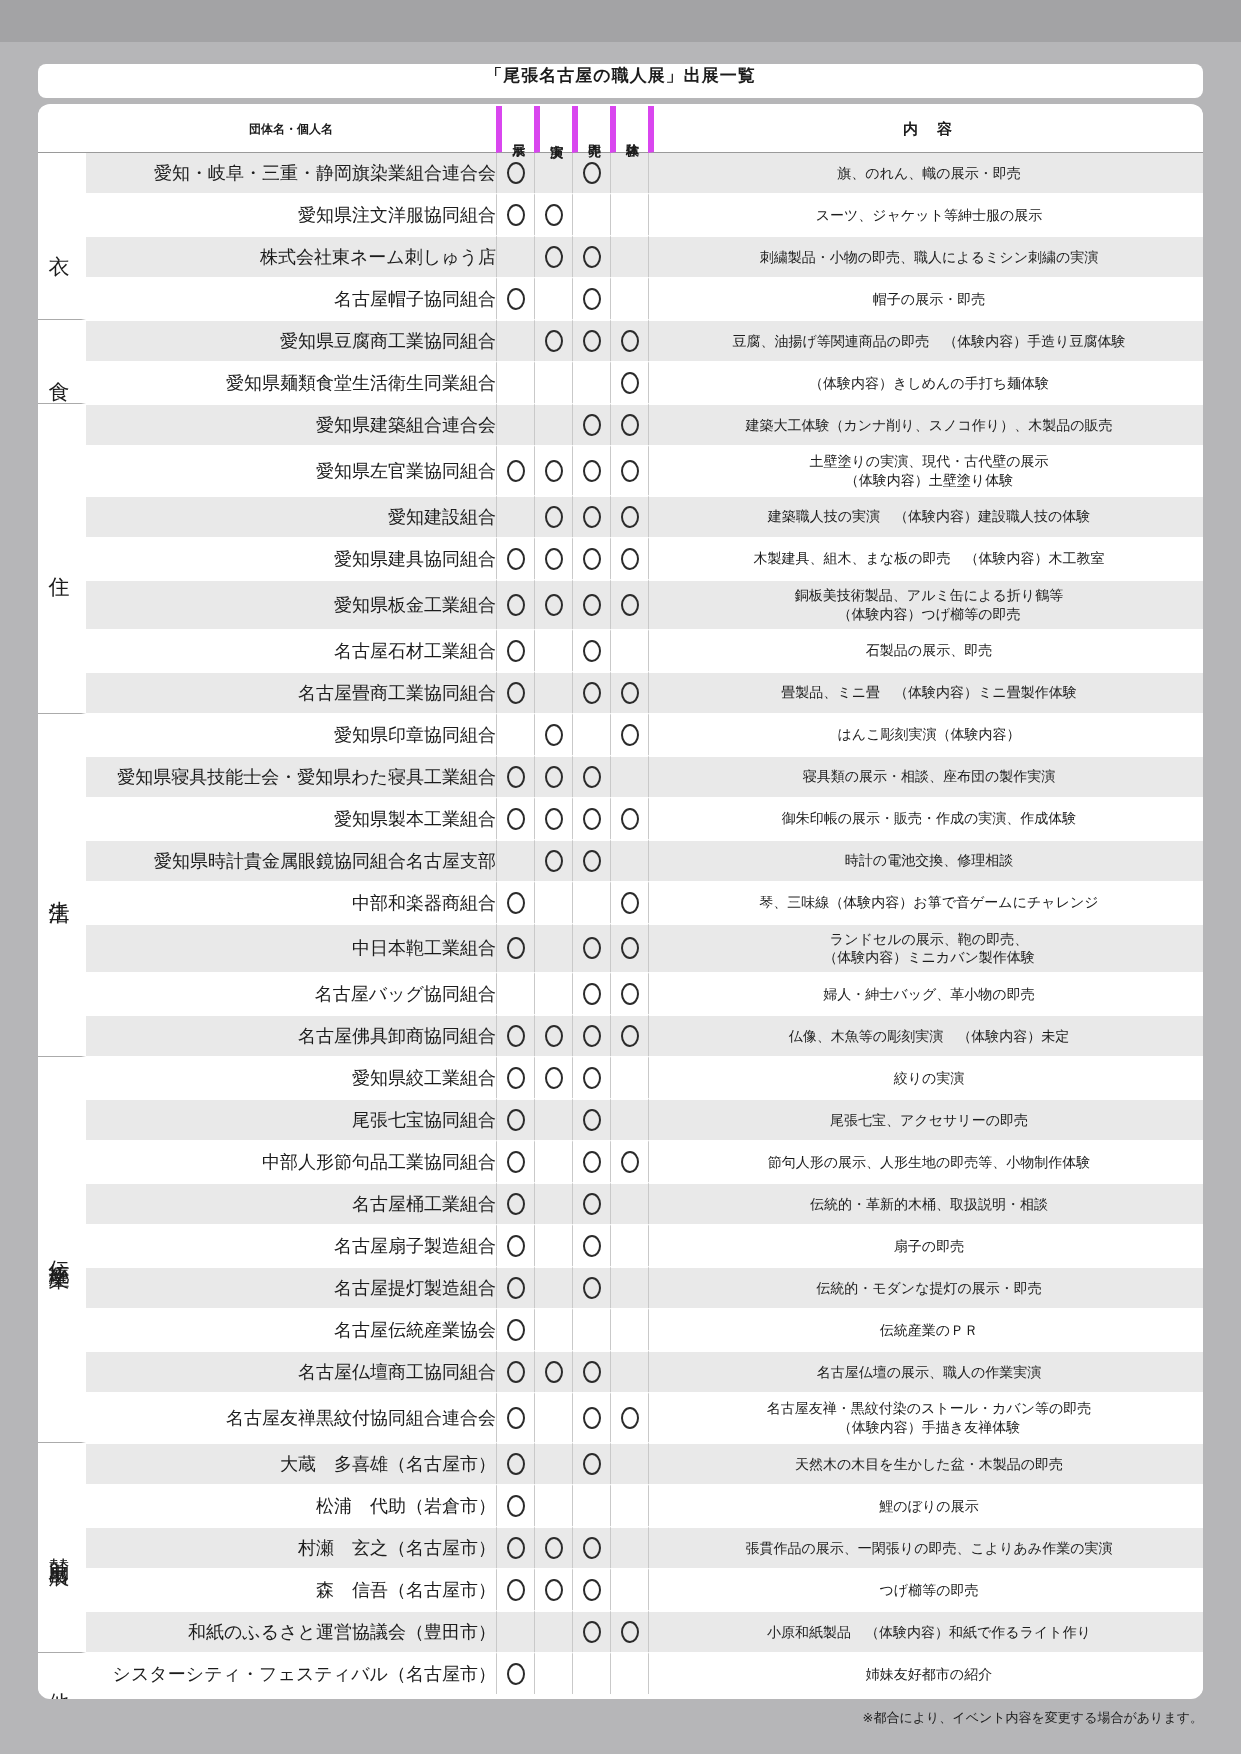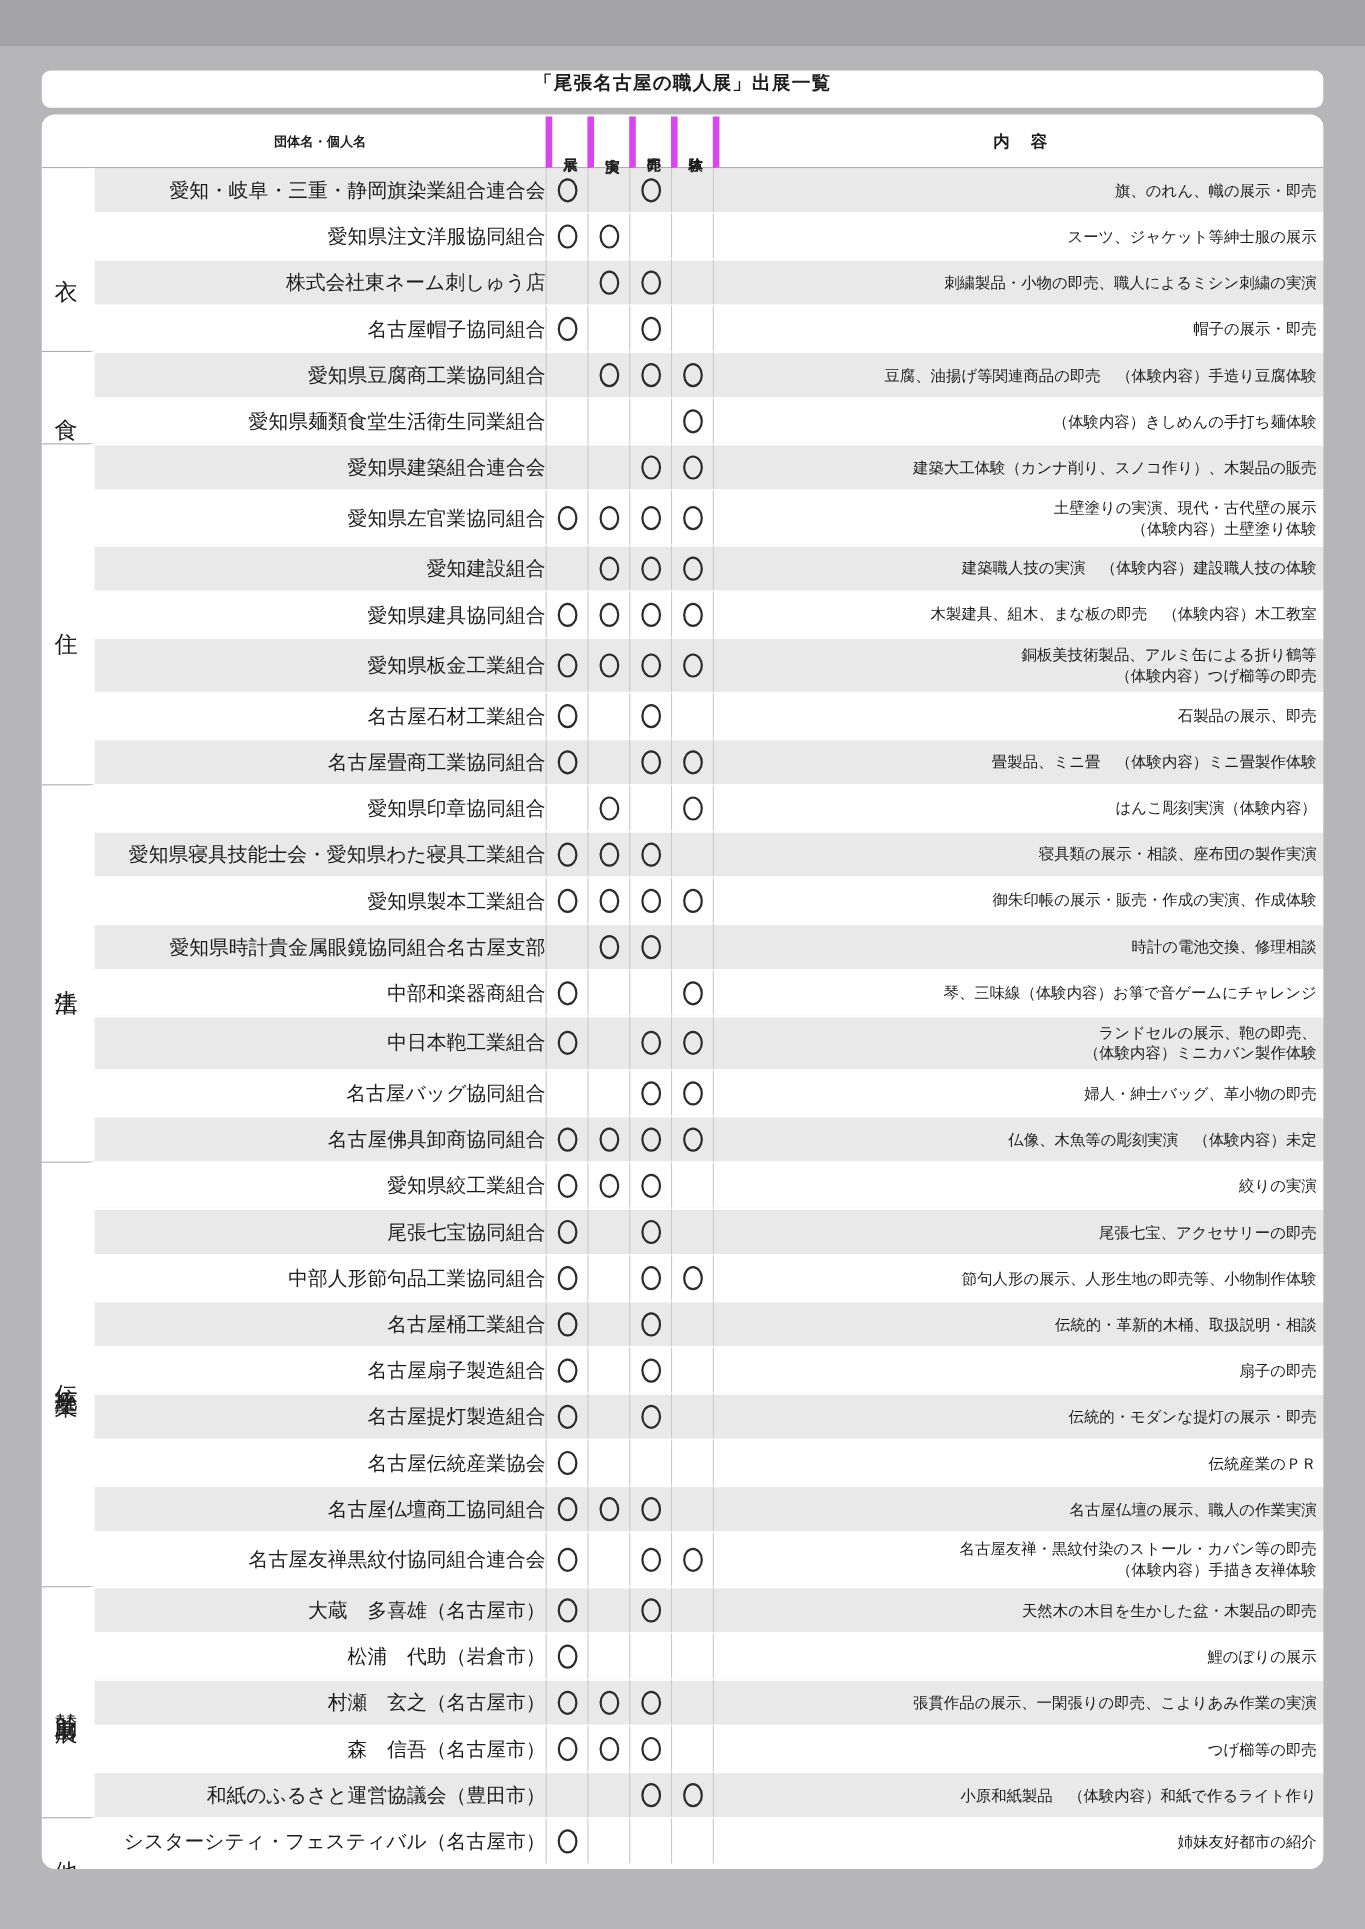--- a/index.html
+++ b/index.html
@@ -46,21 +46,21 @@
   td.category .vtext{
     writing-mode:vertical-rl;text-orientation:upright;
     font-size:21px;letter-spacing:3px;display:inline-block;line-height:1.1;
   }
   td.name{
     font-size:18px;height:40px;padding-left:12px;text-align:right;
     white-space:nowrap;overflow:hidden;
   }
   td.mark{text-align:center;border-left:1px solid #c9c9c9;}
   td.content{
-    font-size:14px;line-height:1.35;padding:5px 6px 5px 12px;text-align:right;
+    font-size:14px;line-height:1.35;padding:5px 6px 5px 12px;text-align:center;
     border-left:1px solid #c9c9c9;
   }
   .circle{
     display:inline-block;width:14px;height:18px;
     border:2px solid #2b2b2b;border-radius:50%;vertical-align:middle;
   }
   .footer{margin-top:10px;text-align:right;font-size:13px;color:#1c1c1c;}
   .footer div{margin-top:6px;}
 </style>
 </head>
@@ -466,15 +466,16 @@
             <td class="mark"></td>
             <td class="content">
               <div>姉妹友好都市の紹介</div>
             </td>
           </tr>
         </tbody>
     </table>
   </div>
 
   <div class="footer">
+    <div>※都合により、イベント内容を変更する場合があります。</div>
   </div>
 
 </div>
 
 </body></html>

